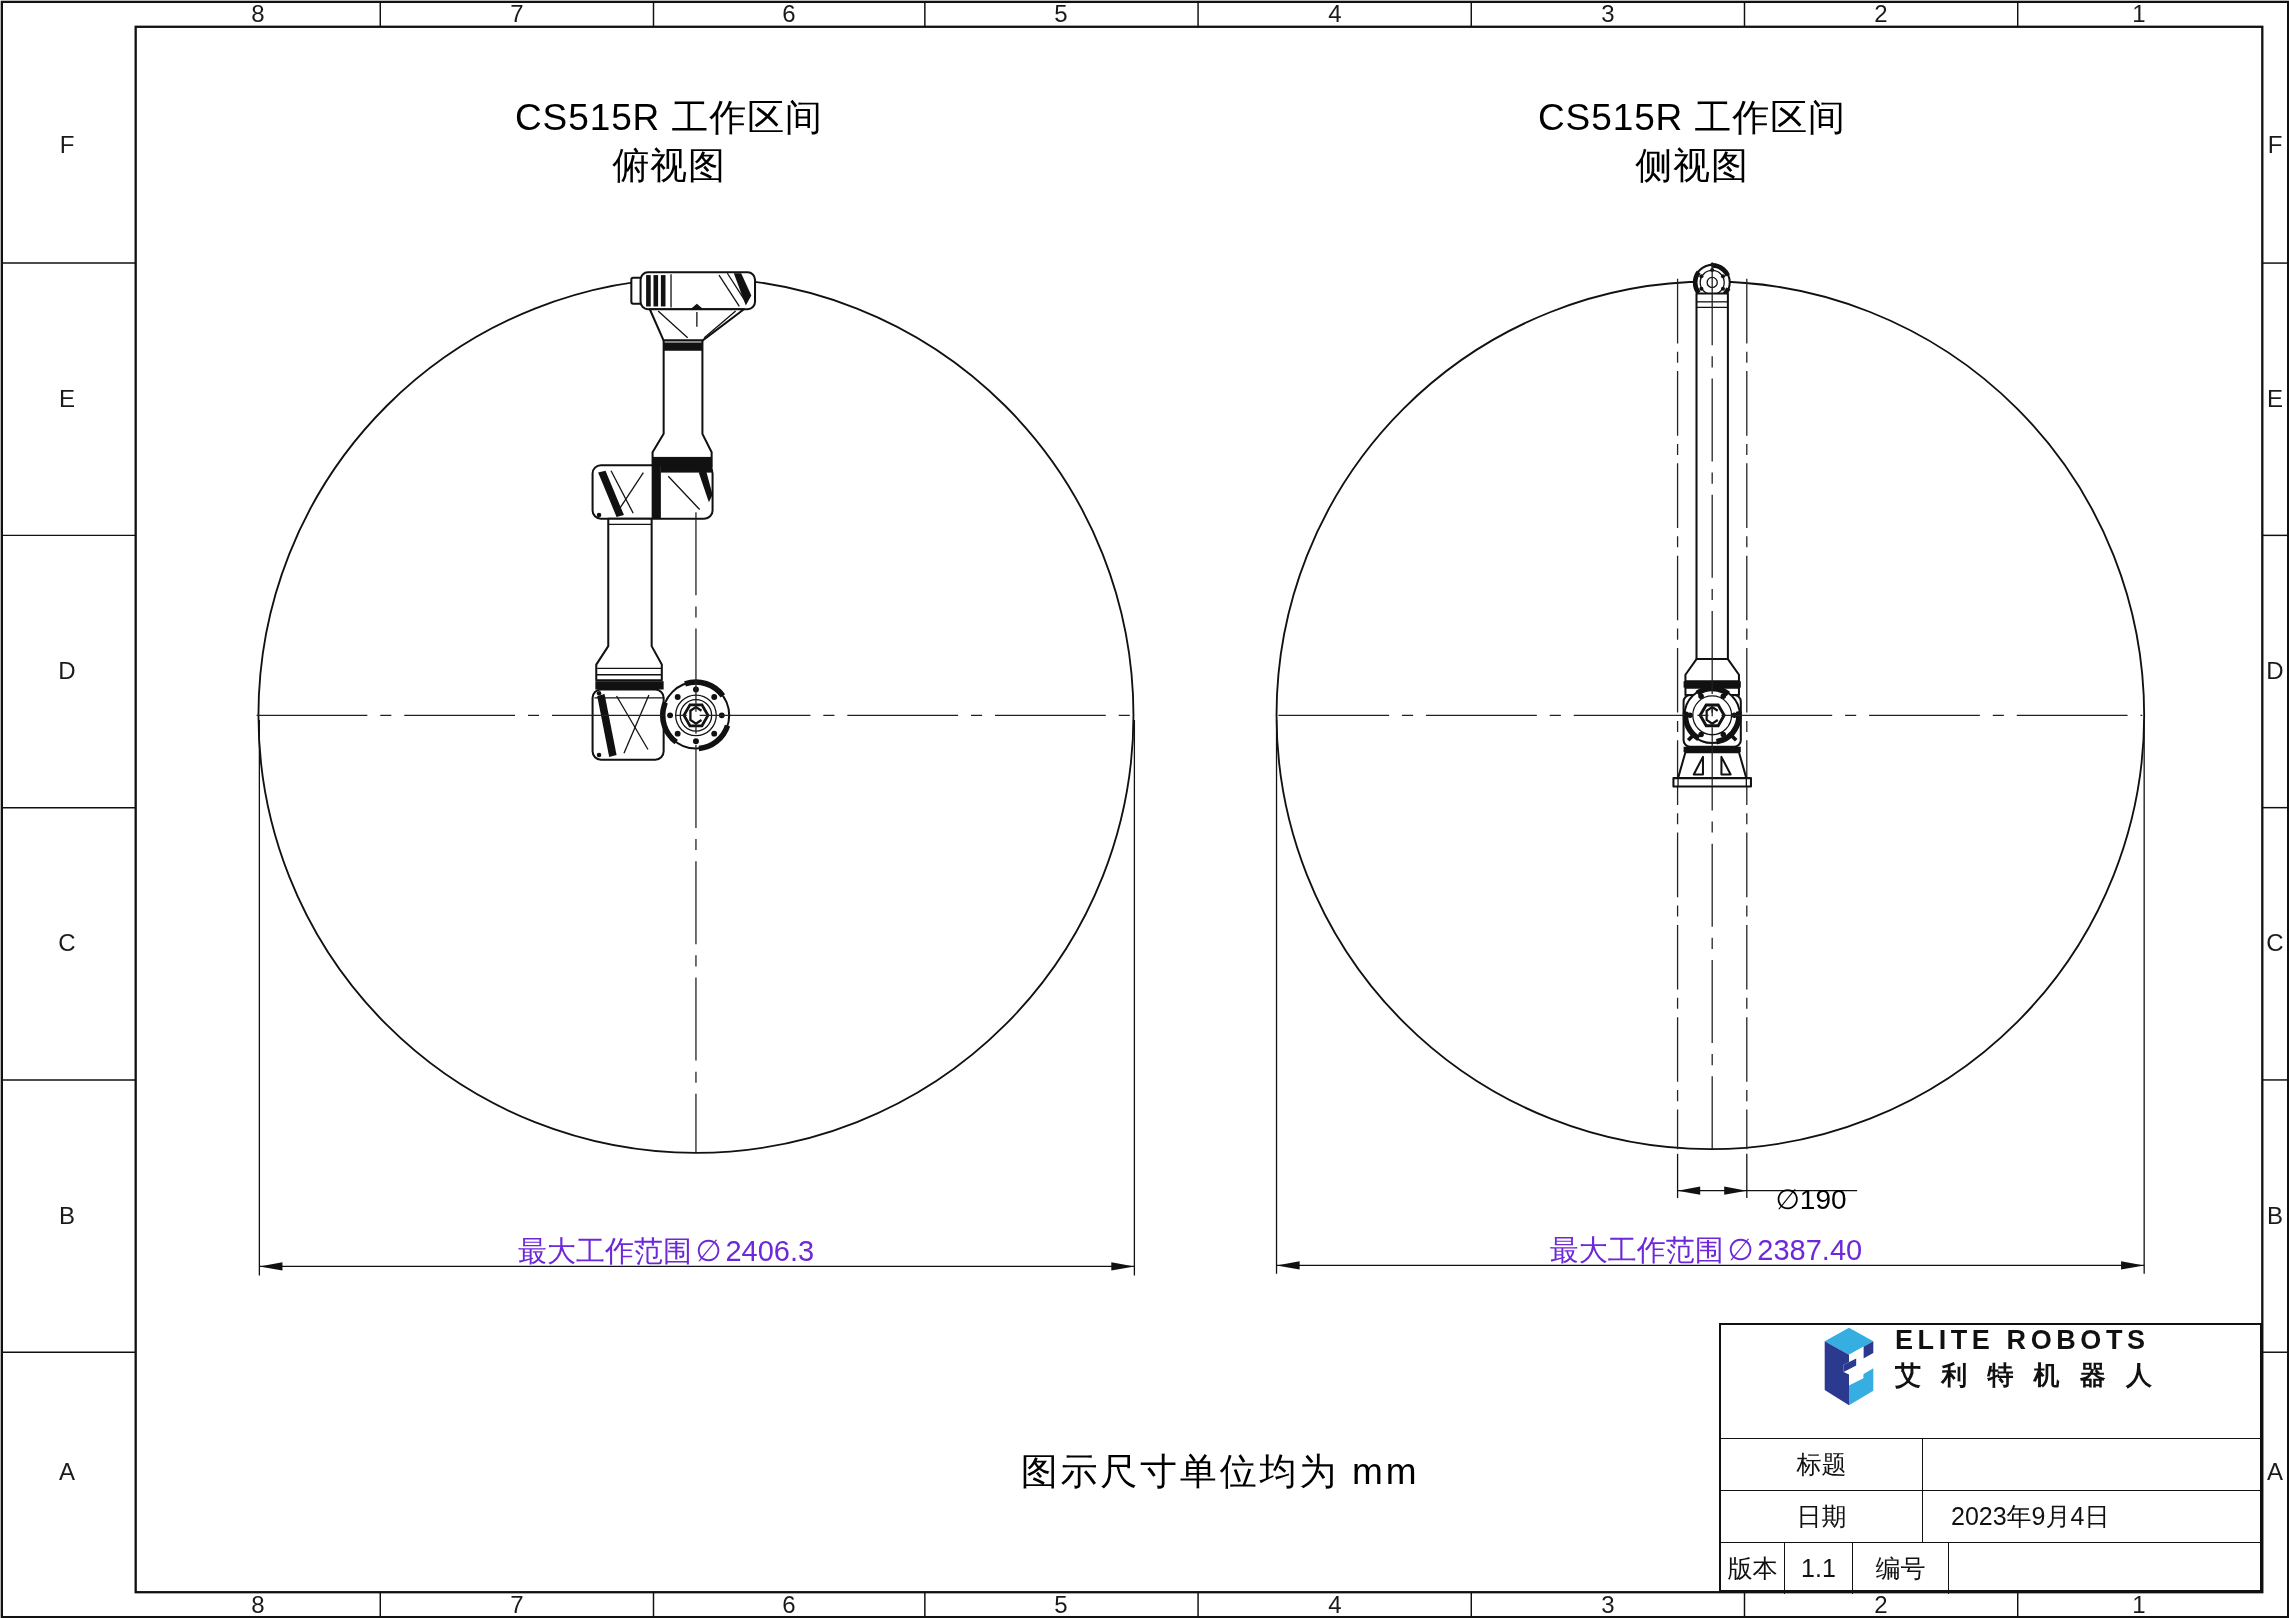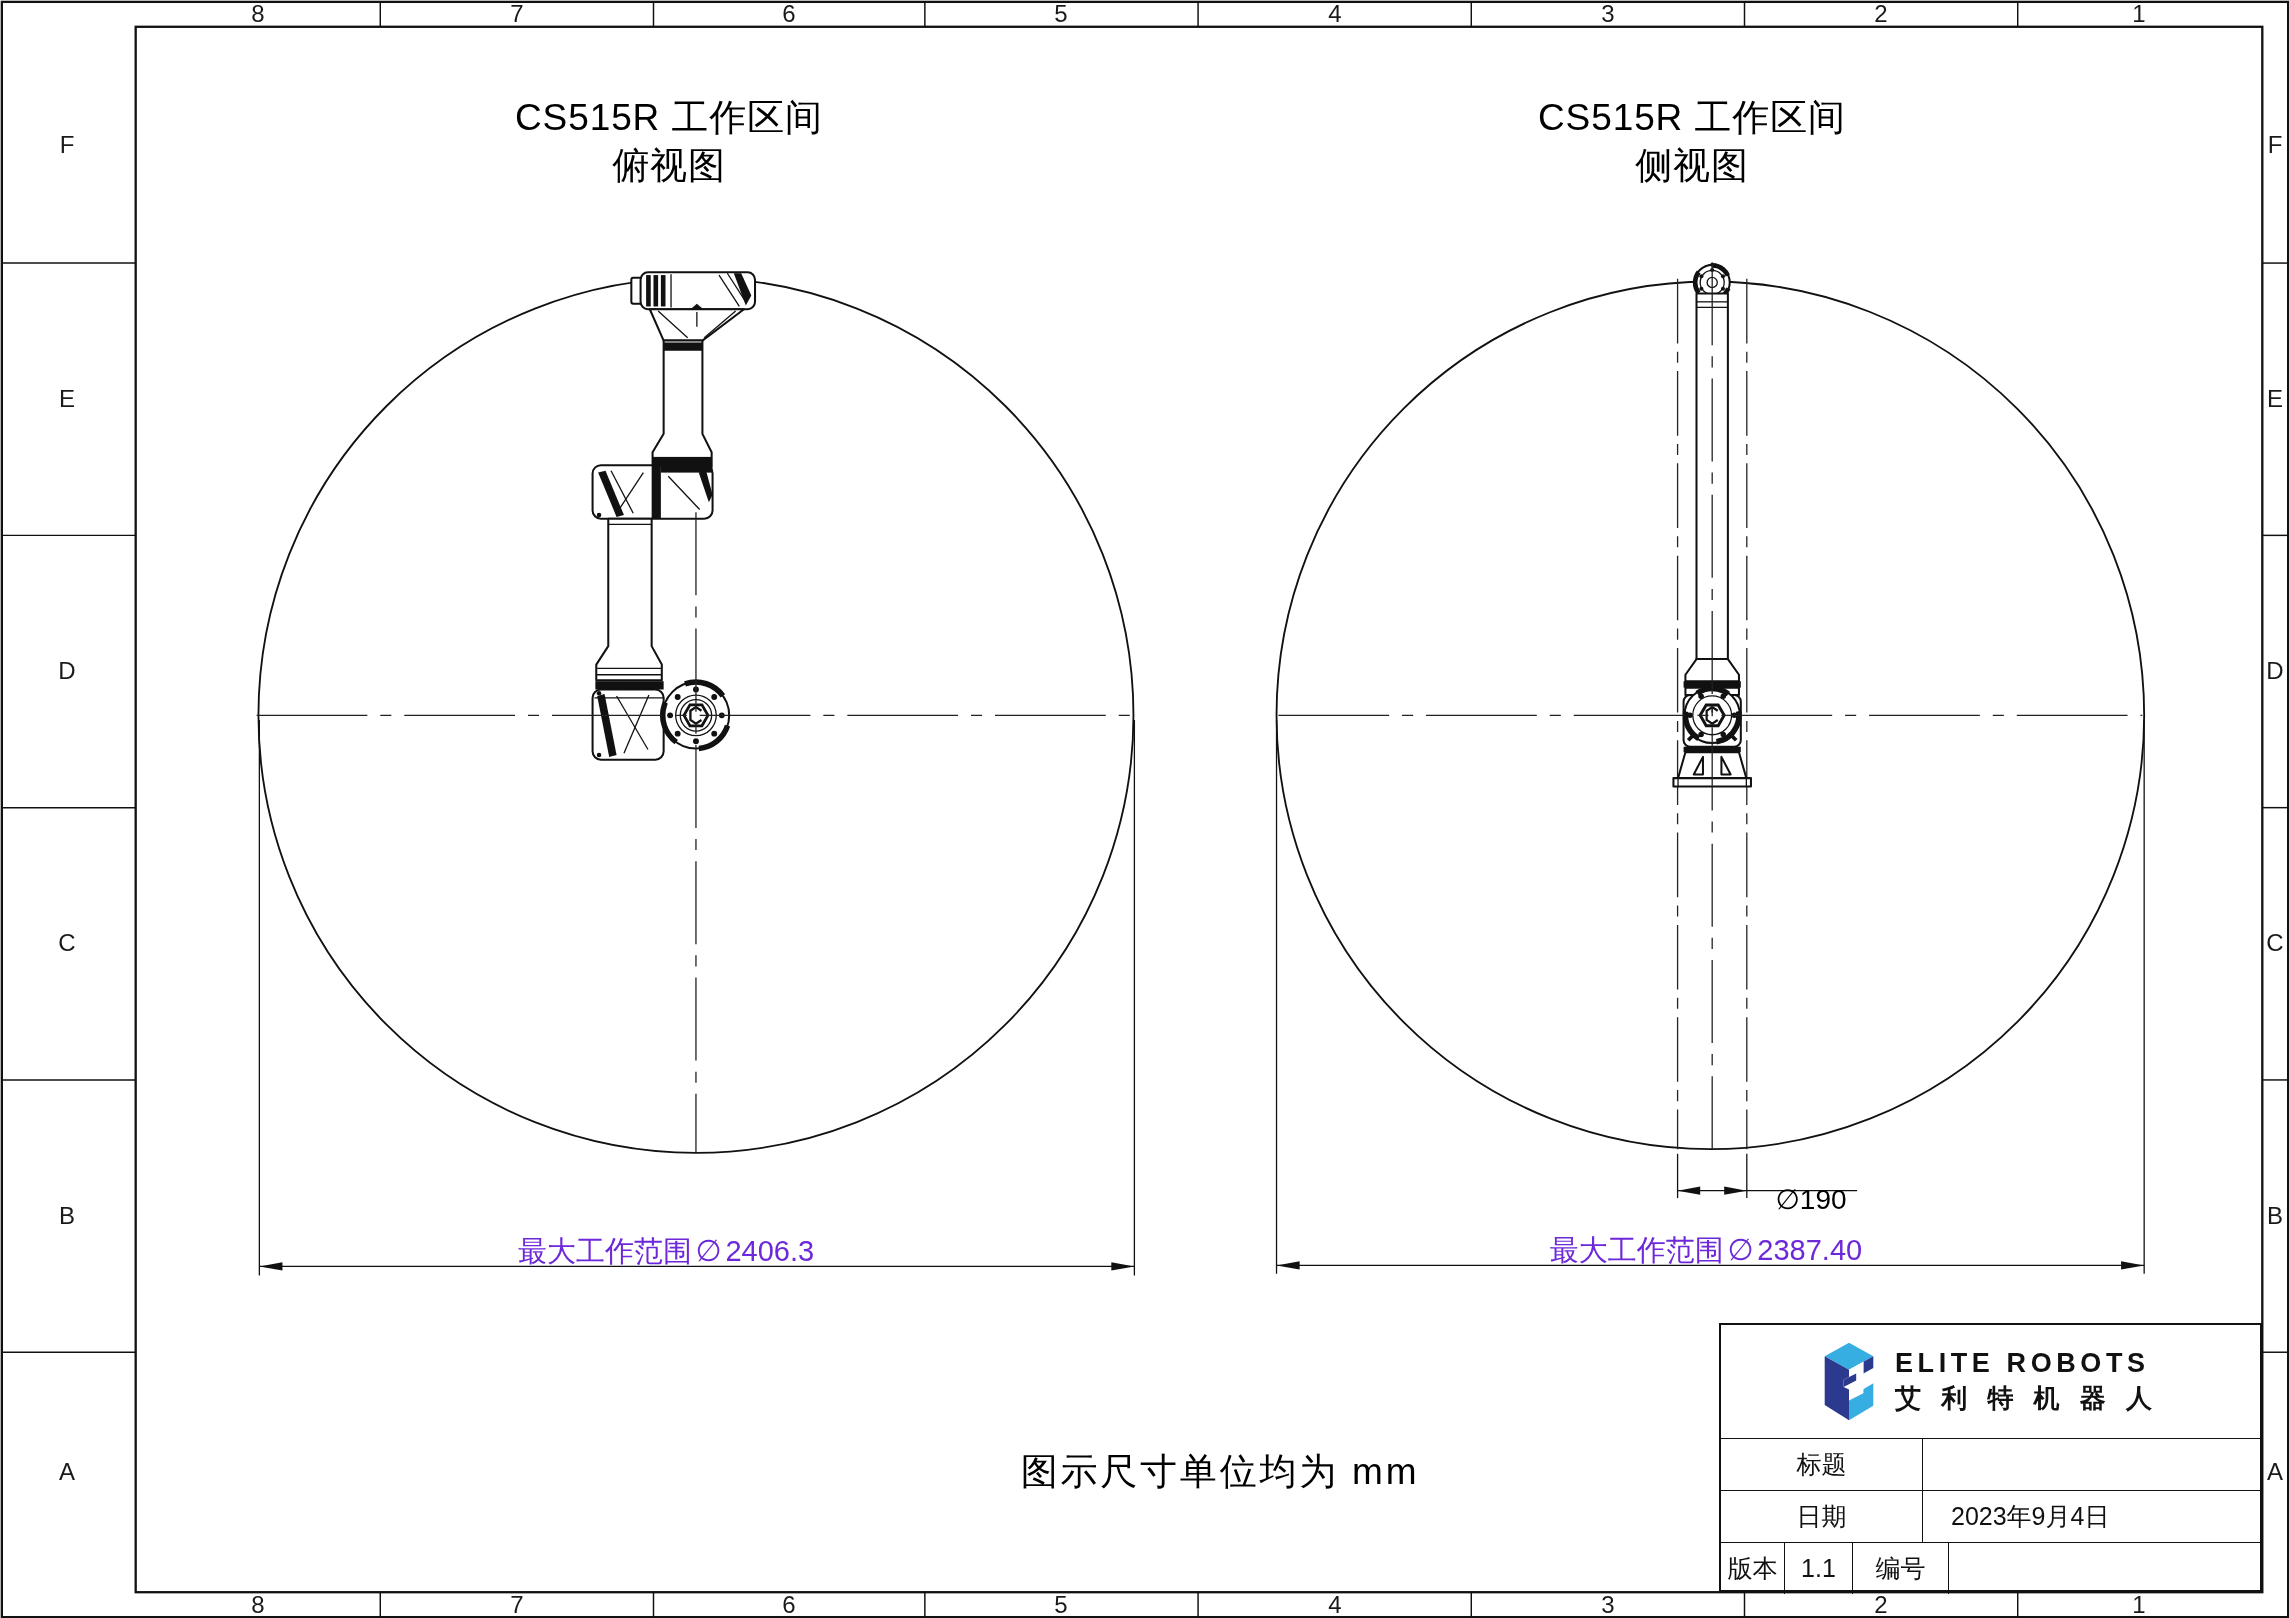--- a/index.html
+++ b/index.html
@@ -15,21 +15,21 @@
   .dim{stroke:#111111;stroke-width:1.4;fill:none;}
   
   .zlab{position:absolute;transform:translate(-50%,-50%);font-size:24px;color:#1a1a1a;line-height:1;}
   .dtitle{position:absolute;transform:translateX(-50%);text-align:center;font-size:37px;line-height:48px;letter-spacing:0.9px;white-space:nowrap;color:#000;}
   .dimtext{position:absolute;transform:translateX(-50%);font-size:29px;white-space:nowrap;color:#6d28d9;}
   .dimtext .dia{font-size:30px;padding:0 3.7px;font-style:normal;}
   .dim190{position:absolute;transform:translateX(-50%);font-size:28px;white-space:nowrap;color:#000;}
   .note{position:absolute;transform:translateX(-50%);font-size:37px;font-weight:500;letter-spacing:2.8px;white-space:nowrap;color:#000;}
   
   .tblock{position:absolute;left:1719px;top:1323px;width:543px;height:269px;border:2.8px solid #111;box-sizing:border-box;background:#fff;}
-  .tb-logo-row{height:114px;border-bottom:1.8px solid #111;box-sizing:border-box;display:flex;align-items:center;justify-content:center;gap:18.5px;}
+  .tb-logo-row{height:114px;border-bottom:1.8px solid #111;box-sizing:border-box;display:flex;justify-content:center;gap:18.5px;}
   .tb-logo-text .en{font-size:27px;font-weight:700;letter-spacing:4.6px;color:#111;}
   .tb-logo-text .cn{font-size:26px;font-weight:600;letter-spacing:6.5px;color:#111;margin-top:2px;}
   .tb-row{display:flex;height:52px;border-bottom:1.8px solid #111;box-sizing:border-box;}
   .tb-row:last-child{border-bottom:none;height:51px;}
   .tb-cell{display:flex;align-items:center;justify-content:center;font-size:25px;box-sizing:border-box;color:#111;}
   .tb-label{width:202px;border-right:1.8px solid #111;}
   .tb-value{flex:1;}
   .tb-value.leftpad{justify-content:flex-start;padding-left:28px;}
   .tb-c1{width:64px;border-right:1.8px solid #111;}
   .tb-c2{width:68px;border-right:1.8px solid #111;}

